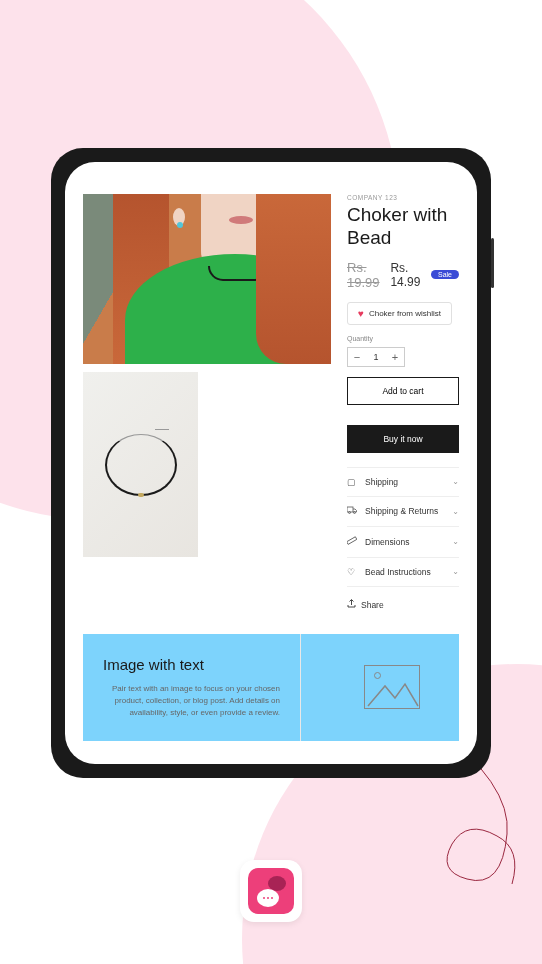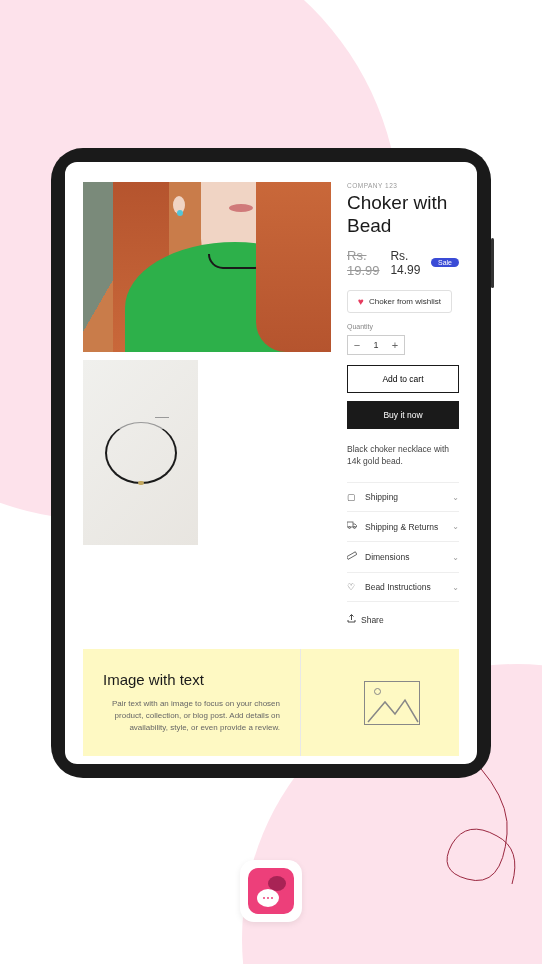--- a/index.html
+++ b/index.html
@@ -2,21 +2,21 @@
 <html><head>
 <meta charset="utf-8">
 <style>
 * { margin: 0; padding: 0; box-sizing: border-box; }
 body { font-family: -apple-system, BlinkMacSystemFont, "Segoe UI", Helvetica, Arial, sans-serif; width: 542px; height: 964px; background: #fff; position: relative; overflow: hidden; }
 .bg-shape { position: absolute; top: -80px; left: -200px; width: 600px; height: 600px; background: #fde2eb; border-radius: 50%; z-index: 0; }
 .bg-shape2 { position: absolute; bottom: -250px; right: -250px; width: 550px; height: 550px; background: #fde2eb; border-radius: 50%; z-index: 0; }
 .swirl { position: absolute; bottom: 40px; right: -20px; z-index: 1; }
 .tablet { position: absolute; top: 148px; left: 50%; transform: translateX(-50%); width: 440px; height: 630px; background: #1a1a1a; border-radius: 32px; z-index: 2; padding: 14px; }
 .tablet-btn { position: absolute; right: -3px; top: 90px; width: 3px; height: 50px; background: #333; border-radius: 2px; }
-.screen { width: 100%; height: 100%; background: #fff; border-radius: 12px; overflow: hidden; padding: 20px 18px; display: flex; flex-direction: column; }
+.screen { width: 100%; height: 100%; background: #fff; border-radius: 30px; overflow: hidden; padding: 32px 18px; display: flex; flex-direction: column; }
 .product-row { display: flex; gap: 16px; }
 .images-col { width: 248px; }
 .hero-img { width: 248px; height: 170px; background: linear-gradient(120deg, #7a8a7a 0%, #7a8a7a 25%, #c97c4a 25%, #c97c4a 100%); position: relative; overflow: hidden; }
 .hero-sweater { position: absolute; bottom: 0; left: 42px; width: 220px; height: 110px; background: #2db04a; border-radius: 50% 50% 0 0 / 60% 60% 0 0; }
 .hero-neck { position: absolute; top: -8px; left: 118px; width: 78px; height: 95px; background: #f0d4c4; border-radius: 0 0 30px 30px; }
 .hero-lips { position: absolute; top: 22px; left: 146px; width: 24px; height: 8px; background: #d07a7a; border-radius: 50%; }
 .hero-choker { position: absolute; top: 72px; left: 125px; width: 62px; height: 15px; border: 2px solid #1a1a1a; border-top: none; border-radius: 0 0 30px 30px; }
 .hero-hair-l { position: absolute; top: 0; left: 30px; width: 56px; height: 170px; background: linear-gradient(180deg, #b5542e, #c9683a); border-radius: 0 0 20px 0; }
 .hero-hair-r { position: absolute; top: 0; right: -10px; width: 85px; height: 170px; background: linear-gradient(180deg, #c9683a, #b5542e); border-radius: 0 0 0 30px; }
 .hero-ear { position: absolute; top: 14px; left: 90px; width: 12px; height: 18px; background: #f0d4c4; border-radius: 50%; }
@@ -32,30 +32,30 @@
 .old-price { text-decoration: line-through; color: #999; font-size: 13px; }
 .new-price { color: #333; font-size: 12px; }
 .sale-badge { background: #3a4bd6; color: #fff; padding: 1px 7px; border-radius: 8px; font-size: 7px; }
 .wishlist-btn { margin-top: 12px; border: 1px solid #e0e0e0; border-radius: 3px; padding: 5px 10px; display: inline-flex; align-items: center; gap: 5px; font-size: 8px; cursor: pointer; background: #fff; }
 .heart { color: #e63b5e; font-size: 10px; }
 .qty-label { margin-top: 10px; font-size: 7px; color: #888; }
 .qty-box { margin-top: 5px; border: 1px solid #ccc; display: inline-flex; align-items: center; }
 .qty-btn { width: 18px; height: 18px; display: flex; align-items: center; justify-content: center; cursor: pointer; font-size: 11px; color: #666; background: none; border: none; }
 .qty-val { width: 20px; text-align: center; font-size: 9px; }
 .btn { margin-top: 10px; width: 100%; padding: 8px; font-size: 8.5px; cursor: pointer; text-align: center; border: 1px solid #1a1a1a; background: #fff; }
-.btn-primary { background: #1a1a1a; color: #fff; margin-top: 8px; }
+.btn-primary { background: #1a1a1a; color: #fff; margin-top: 20px; }
 .desc { margin-top: 14px; font-size: 8.5px; color: #444; line-height: 1.5; }
 .accordion { margin-top: 14px; }
 .acc-item { border-top: 1px solid #eee; padding: 9px 0; display: flex; align-items: center; gap: 8px; font-size: 8.5px; cursor: pointer; }
 .acc-item:last-child { border-bottom: 1px solid #eee; }
 .acc-icon { width: 10px; font-size: 9px; color: #555; }
 .acc-label { flex: 1; }
 .chev { color: #999; font-size: 8px; }
 .share-row { margin-top: 12px; display: flex; align-items: flex-end; gap: 5px; font-size: 8.5px; cursor: pointer; }
-.iwt { margin-top: 24px; background: #fef9c3; display: flex; gap: 23px; }
+.iwt { margin-top: 24px; background: #7dd3fc; display: flex; gap: 23px; }
 .iwt-left { flex: 1; padding: 22px 20px; border-right: 1px solid #e8e8e8; }
 .iwt-title { font-size: 15px; font-weight: 400; color: #1a1a1a; }
 .iwt-body { margin-top: 10px; font-size: 8px; color: #666; line-height: 1.5; text-align: right; }
 .iwt-right { width: 135px; display: flex; align-items: center; justify-content: center; }
 .placeholder-img { width: 56px; height: 44px; border: 1.5px solid #888; position: relative; }
 .ph-sun { position: absolute; top: 6px; left: 9px; width: 7px; height: 7px; border: 1.5px solid #888; border-radius: 50%; }
 .chat-icon { position: absolute; bottom: 42px; left: 50%; transform: translateX(-50%); width: 62px; height: 62px; background: #fff; border-radius: 14px; display: flex; align-items: center; justify-content: center; z-index: 3; box-shadow: 0 2px 6px rgba(0,0,0,0.08); }
 .chat-inner { width: 46px; height: 46px; background: #ed3f7a; border-radius: 10px; display: flex; align-items: center; justify-content: center; position: relative; }
 .bubble1 { position: absolute; top: 8px; right: 8px; width: 18px; height: 15px; background: #a82355; border-radius: 50%; }
 .bubble2 { position: absolute; bottom: 7px; left: 9px; width: 22px; height: 18px; background: #fff; border-radius: 50%; display: flex; align-items: center; justify-content: center; gap: 1.5px; }
@@ -105,21 +105,20 @@
           <span>Choker from wishlist</span>
         </div>
         <div class="qty-label">Quantity</div>
         <div class="qty-box">
           <button class="qty-btn">−</button>
           <span class="qty-val">1</span>
           <button class="qty-btn">+</button>
         </div>
         <button class="btn">Add to cart</button>
         <button class="btn btn-primary">Buy it now</button>
-        <div class="desc">Black choker necklace with 14k gold bead.</div>
         <div class="accordion">
           <div class="acc-item">
             <span class="acc-icon">▢</span>
             <span class="acc-label">Shipping</span>
             <span class="chev">⌄</span>
           </div>
           <div class="acc-item">
             <span class="acc-icon">
               <svg width="11" height="9" viewBox="0 0 11 9">
                   <rect x="0" y="1" width="6" height="5" fill="none" stroke="#555" stroke-width="0.8"></rect>

